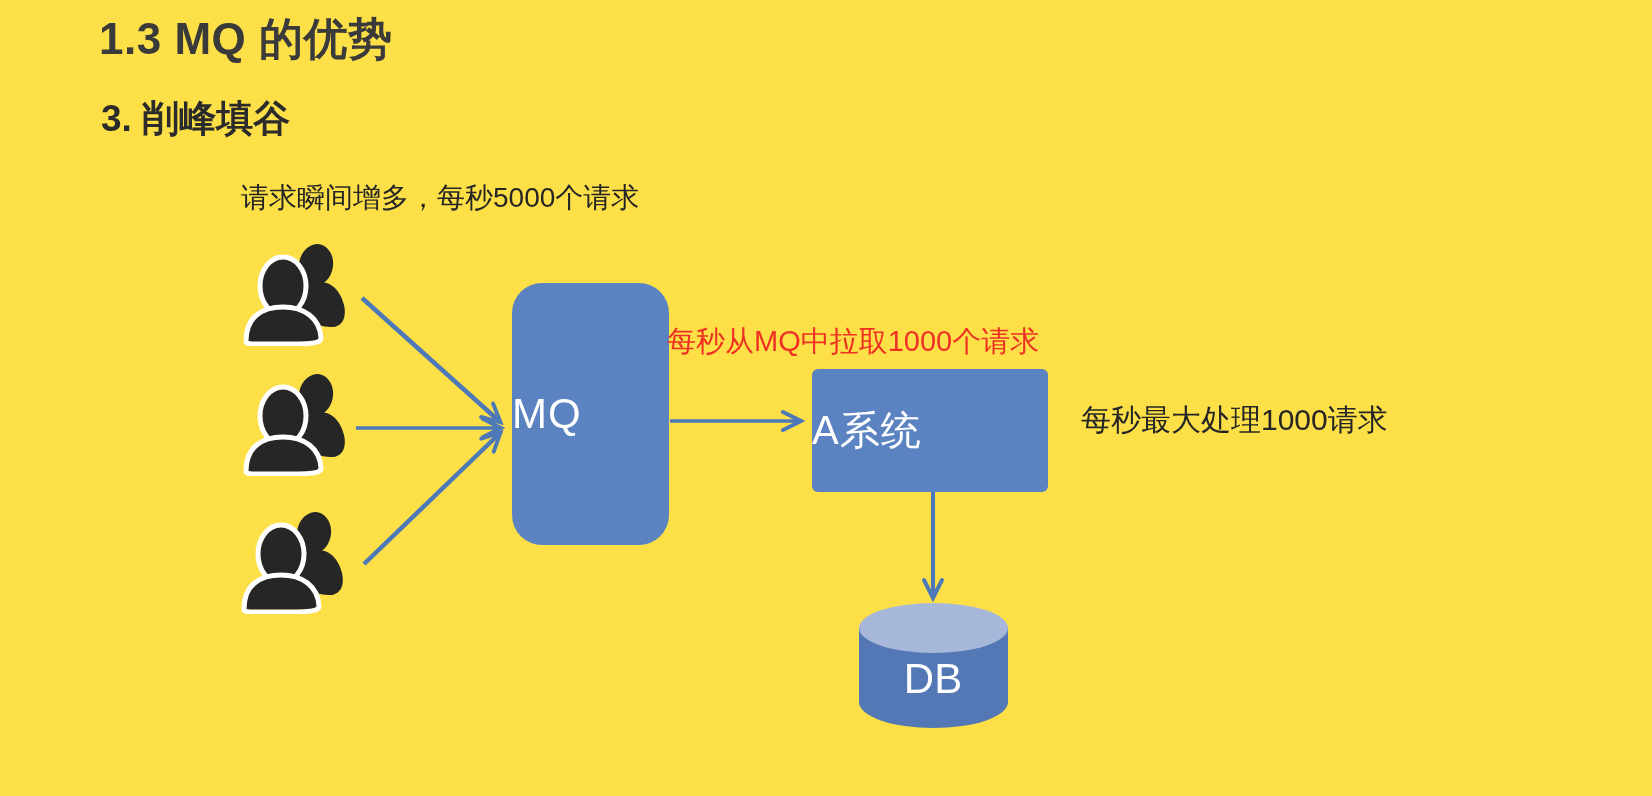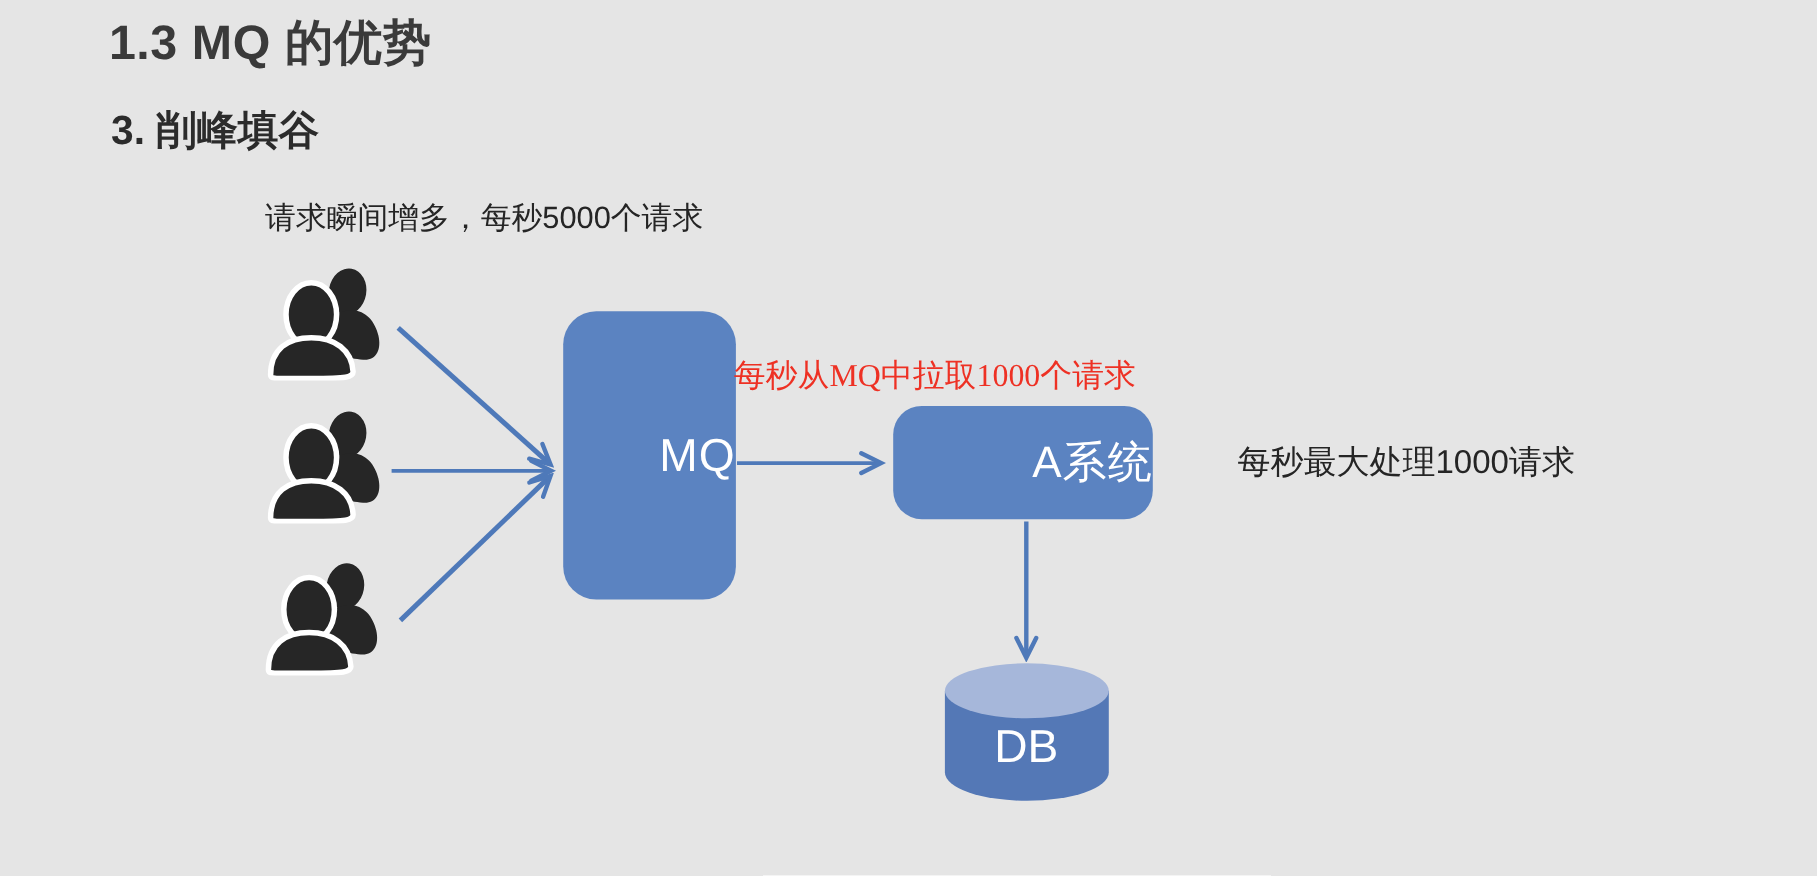--- a/index.html
+++ b/index.html
@@ -1,41 +1,41 @@
 <!DOCTYPE html>
 <html><head>
 <meta charset="utf-8">
 <style>
   html,body{margin:0;padding:0;background:#ffffff;}
   body{font-family:"Liberation Sans","DejaVu Sans",sans-serif;}
   .canvas{
-    position:relative;width:1652px;height:796px;background:#e5e5e5;overflow:hidden;
+    position:relative;width:1652px;height:796px;background:#fde047;overflow:hidden;
   }
   .abs{position:absolute;}
   .page-title{
     left:99px;top:10px;font-size:44px;font-weight:700;color:#3a3a3a;letter-spacing:0.5px;
   }
   .section-title{
     left:101px;top:94px;font-size:37px;font-weight:700;color:#2b2b2b;
   }
   .caption{
     font-size:28px;color:#252525;white-space:nowrap;
   }
   .caption-top{left:241px;top:179px;text-align:right;}
-  .caption-pull{left:667px;top:322px;font-size:29px;color:#ee3124;font-family:Liberation Serif, serif;}
-  .caption-right{left:1081px;top:400px;font-size:30px;margin-left:44px;}
+  .caption-pull{left:667px;top:322px;font-size:29px;color:#ee3124;}
+  .caption-right{left:1081px;top:400px;font-size:30px;}
   .node{
     background:#5b83c1;border-radius:30px;color:#ffffff;
-    display:flex;align-items:center;justify-content:flex-end;
+    display:flex;align-items:center;justify-content:flex-start;
   }
   .node-label{
     color:#ffffff;font-size:42px;font-weight:400;letter-spacing:1px;white-space:nowrap;
   }
   .node-mq{left:512px;top:283px;width:157px;height:262px;}
-  .node-a{left:812px;top:369px;width:236px;height:103px;border-radius:26px;}
+  .node-a{left:812px;top:369px;width:236px;height:123px;border-radius:6px;}
   .node-a .node-label{font-size:40px;}
   .users-wrap{width:112px;height:108px;}
   .users-1{left:242px;top:238px;}
   .users-2{left:242px;top:368px;}
   .users-3{left:240px;top:506px;}
   .arrows-layer{left:0;top:0;width:1652px;height:796px;pointer-events:none;}
   .db-wrap{left:857px;top:601px;width:153px;height:132px;}
   .db-label-text{
     font-family:"Liberation Sans","DejaVu Sans",sans-serif;
     font-size:42px;fill:#ffffff;

